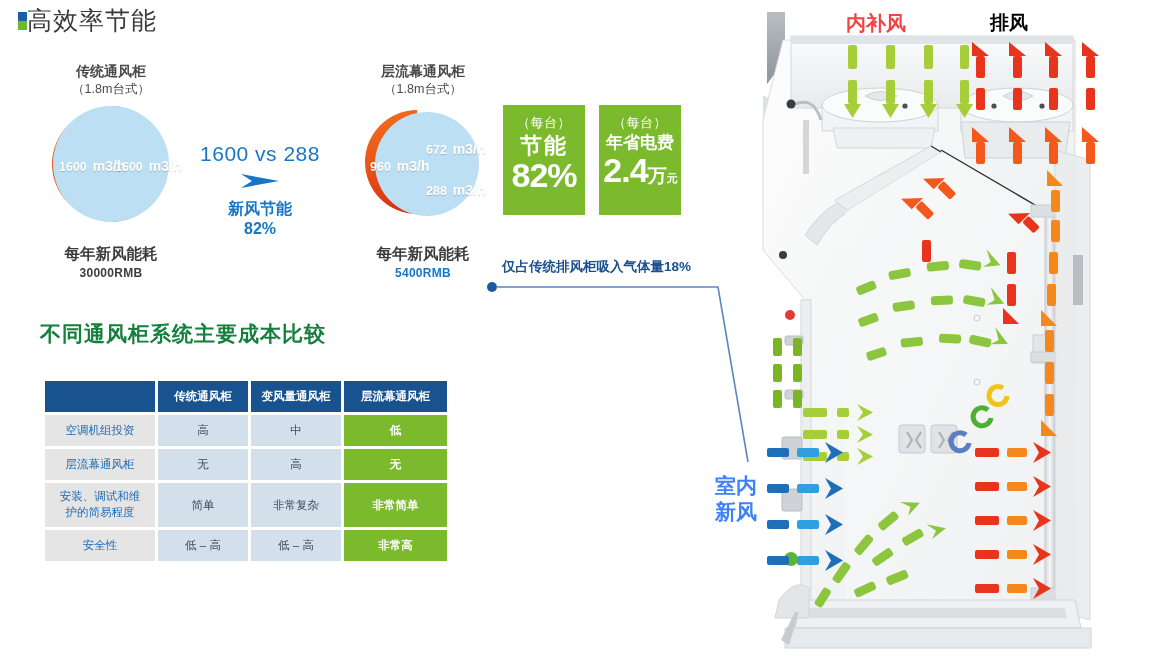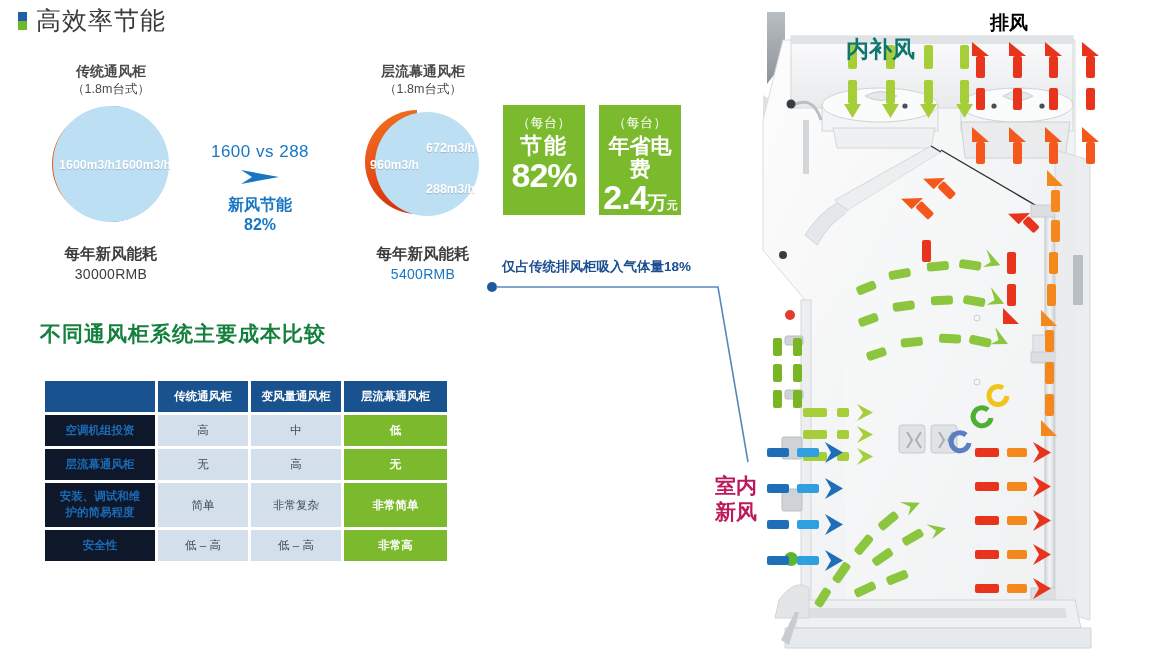--- a/index.html
+++ b/index.html
@@ -6,75 +6,75 @@
   body{
     width:1149px;height:660px;
     background:#ffffff;
     font-family:"Liberation Sans","DejaVu Sans",sans-serif;
     overflow:hidden;
     position:relative;
   }
   .page{position:relative;width:1149px;height:660px;}
 
   
-  .header{position:absolute;left:18px;top:8px;display:flex;align-items:center;gap:9px;}
+  .header{position:absolute;left:18px;top:8px;display:flex;align-items:center;}
   .hdr-marks{display:flex;flex-direction:column;width:9px;}
   .hdr-sq{width:9px;height:9px;}
   .hdr-sq.blue{background:#1f5fa8;}
   .hdr-sq.green{background:#6eb92b;}
   .hdr-title{font-size:25px;color:#3a3a3a;letter-spacing:1px;line-height:1;}
 
   
   .pie-block{position:absolute;}
   .pie-cap{text-align:center;color:#4a4a4a;font-size:14px;line-height:1.35;font-weight:bold;}
   .pie-cap .sub{font-size:12.5px;font-weight:normal;}
   .pie-foot{text-align:center;font-size:15.5px;line-height:1.35;font-weight:bold;color:#3c3c3c;}
-  .pie-foot .val{font-size:14px;font-weight:normal;letter-spacing:.3px;}
+  .pie-foot .val{font-size:12px;font-weight:bold;letter-spacing:.3px;}
   .pie-foot .val.blue{color:#1877c4;}
 
   .pie-wrap{position:relative;}
   .halo{position:absolute;border-radius:50%;background:#bddff3;}
   .lbl{position:absolute;color:#fff;font-size:12.5px;font-weight:bold;white-space:nowrap;text-shadow:0 1px 1px rgba(0,0,0,.18);}
-  .lbl .u{font-size:12px;font-weight:bold;}
+  .lbl .u{font-size:14px;font-weight:bold;margin-left:6px;}
 
   
   .mid{position:absolute;text-align:center;color:#1877c4;}
-  .mid .l1{font-size:17px;letter-spacing:.5px;white-space:nowrap;}
+  .mid .l1{font-size:21px;letter-spacing:.5px;white-space:nowrap;}
   .mid .l3{font-size:16px;font-weight:bold;line-height:1.25;}
   .mid .arrow{margin:4px auto 3px auto;}
 
   
   .badge{position:absolute;background:#7cba2d;color:#fff;text-align:center;
          display:flex;flex-direction:column;align-items:center;justify-content:flex-start;}
   .badge .b-top{font-size:13px;margin-top:9px;letter-spacing:.5px;}
   .badge .b-mid{font-size:22px;font-weight:bold;margin-top:2px;letter-spacing:2px;line-height:1.1;}
   .badge .b-big{font-size:34px;font-weight:bold;line-height:1;margin-top:0px;letter-spacing:-1px;}
   .badge .b-big .small{font-size:19px;letter-spacing:0;}
   .badge .b-big .tiny{font-size:11px;}
 
   
   .sec-title{position:absolute;left:40px;top:320px;font-size:21px;color:#15803d;font-weight:bold;letter-spacing:1px;}
   table.cmp{position:absolute;left:42px;top:378px;border-collapse:separate;border-spacing:3px 3px;width:408px;}
   table.cmp th,table.cmp td{font-size:11.5px;text-align:center;vertical-align:middle;height:27px;padding:2px 3px;}
   table.cmp th{background:#18538f;color:#ffffff;font-weight:bold;}
   table.cmp th.blank{background:#18538f;}
-  table.cmp td.rowhdr{background:#0f172a;color:#1b6bb5;font-weight:bold;width:104px;}
+  table.cmp td.rowhdr{background:#e5e5e5;color:#1b6bb5;font-weight:normal;width:104px;}
   table.cmp td.cell{background:#d3e0ec;color:#3f4a54;width:84px;}
   table.cmp td.good{background:#7cba2d;color:#ffffff;font-weight:bold;}
   table.cmp td.tall{line-height:1.35;}
 
   
   .callout-text{position:absolute;left:502px;top:258px;font-size:13.5px;color:#1b4f8f;font-weight:bold;white-space:nowrap;}
   .callout-svg{position:absolute;left:480px;top:270px;}
 
   
   .dg-lbl{position:absolute;font-weight:bold;white-space:nowrap;}
-  .dg-lbl.green{color:#0f766e;font-size:23px;margin-top:24px;}
+  .dg-lbl.green{color:#ef4444;font-size:20px;}
   .dg-lbl.orange{color:#000000;font-size:19px;}
-  .dg-lbl.blue{color:#be185d;font-size:21px;line-height:1.25;text-align:left;}
+  .dg-lbl.blue{color:#3b82f6;font-size:21px;line-height:1.25;text-align:left;}
 
   .diagram{position:absolute;left:745px;top:0px;width:404px;height:660px;}
   .diagram svg{display:block;}
 </style>
 </head>
 <body>
 
 <div class="page">
 
   <div class="header">
@@ -178,21 +178,21 @@
   </div>
 
   <div class="badge" style="left:503px;top:105px;width:82px;height:110px;">
     <div class="b-top">（每台）</div>
     <div class="b-mid">节能</div>
     <div class="b-big"><span>82</span><span>%</span></div>
   </div>
 
   <div class="badge" style="left:599px;top:105px;width:82px;height:110px;">
     <div class="b-top">（每台）</div>
-    <div class="b-mid" style="font-size:21px;letter-spacing:0;">年省电费</div>
+    <div class="b-mid" style="font-size:17px;letter-spacing:0;">年省电费</div>
     <div class="b-big"><span>2.4</span><span class="small">万</span><span class="tiny">元</span></div>
   </div>
 
   <div class="callout-text">仅占传统排风柜吸入气体量18%</div>
   <svg class="callout-svg" width="290" height="210" viewBox="0 0 290 210">
     <circle cx="12" cy="17" r="5" fill="#1b5a9c"></circle>
     <path d="M 16 17 L 238 17 L 268 192" fill="none" stroke="#5b87bb" stroke-width="1.6"></path>
   </svg>
 
   <div class="sec-title">不同通风柜系统主要成本比较</div>

